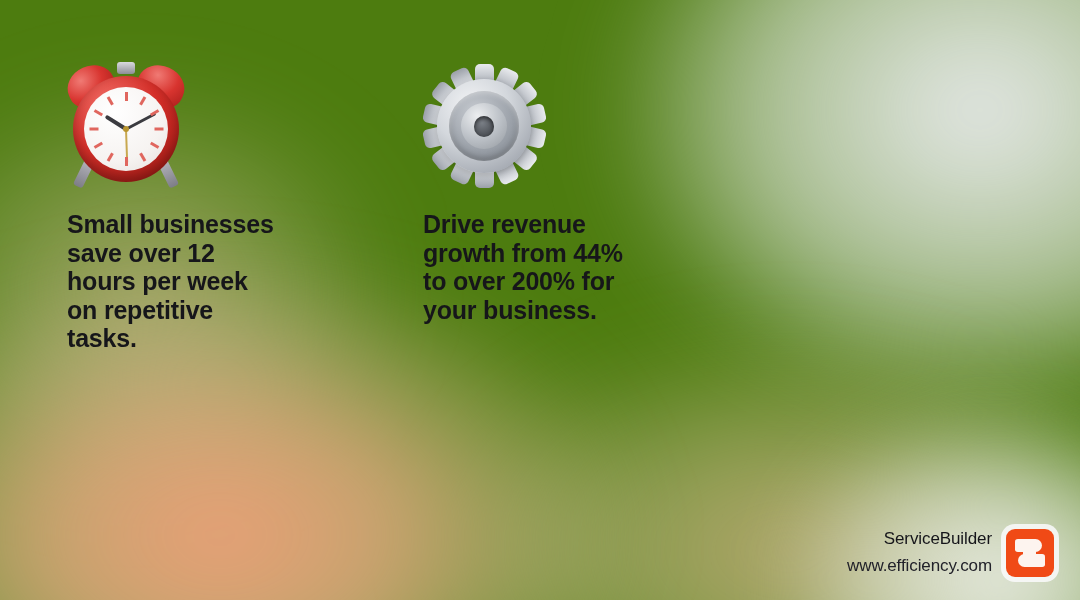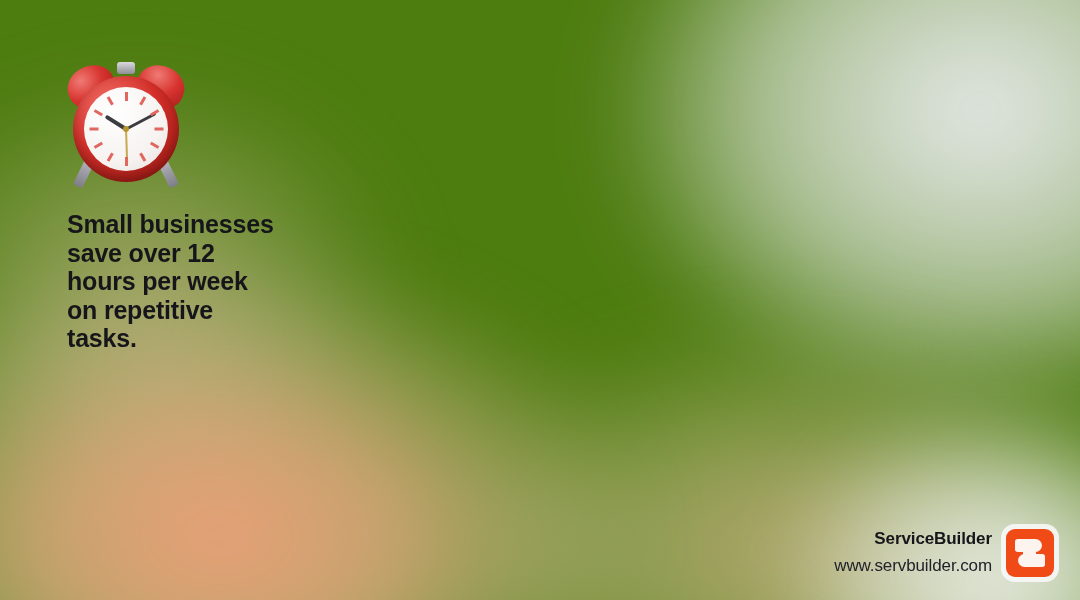--- a/index.html
+++ b/index.html
@@ -173,21 +173,21 @@
   }
   .chart-line { position:absolute; inset:0; }
 
   
   #brand {
     position:absolute; right:26px; bottom:22px;
     display:flex; align-items:center; gap:14px;
   }
   #brand-text { text-align:right; }
   #brand-name {
-    font-size:17px; font-weight:700; color:#15151a;
+    font-size:17px; font-weight:400; color:#15151a;
     letter-spacing:-0.1px; line-height:22px;
   }
   #brand-url {
     font-size:17px; font-weight:400; color:#22222a;
     letter-spacing:-0.1px; line-height:24px; margin-top:4px;
   }
   #brand-logo {
     width:48px; height:48px; border-radius:9px;
     background:#f04a16;
     position:relative;
@@ -251,28 +251,49 @@
           </div>
         </div>
       </div>
       <div class="stat-text">Small businesses
 save over 12
 hours per week
 on repetitive
 tasks.</div>
     </div>
 
+    <div class="column" id="column-1">
+      <div class="icon-slot">
+        <div class="gear-wrap" id="gear-wrap">
+            <span class="gear-tooth" style="transform: rotate(154.286deg);"></span>
+            <span class="gear-tooth" style="transform: rotate(128.571deg);"></span>
+            <span class="gear-tooth" style="transform: rotate(102.857deg);"></span>
+            <span class="gear-tooth" style="transform: rotate(77.1429deg);"></span>
+            <span class="gear-tooth" style="transform: rotate(51.4286deg);"></span>
+            <span class="gear-tooth" style="transform: rotate(25.7143deg);"></span>
+            <span class="gear-tooth" style="transform: rotate(0deg);"></span>
+          <div class="gear-disc"></div>
+          <div class="gear-ring1"></div>
+          <div class="gear-ring2"></div>
+          <div class="gear-hole"></div>
+        </div>
+      </div>
+      <div class="stat-text">Drive revenue
+growth from 44%
+to over 200% for
+your business.</div>
+    </div>
 
 
   </div>
 
   <div id="brand">
     <div id="brand-text">
       <div id="brand-name">ServiceBuilder</div>
-      <div id="brand-url">www.servbuilder.com</div>
+      <div id="brand-url">www.efficiency.com</div>
     </div>
     <div id="brand-logo">
       <span class="logo-bar top"></span>
       <span class="logo-bar mid"></span>
       <span class="logo-bar bot"></span>
     </div>
   </div>
 
 </div>
 

